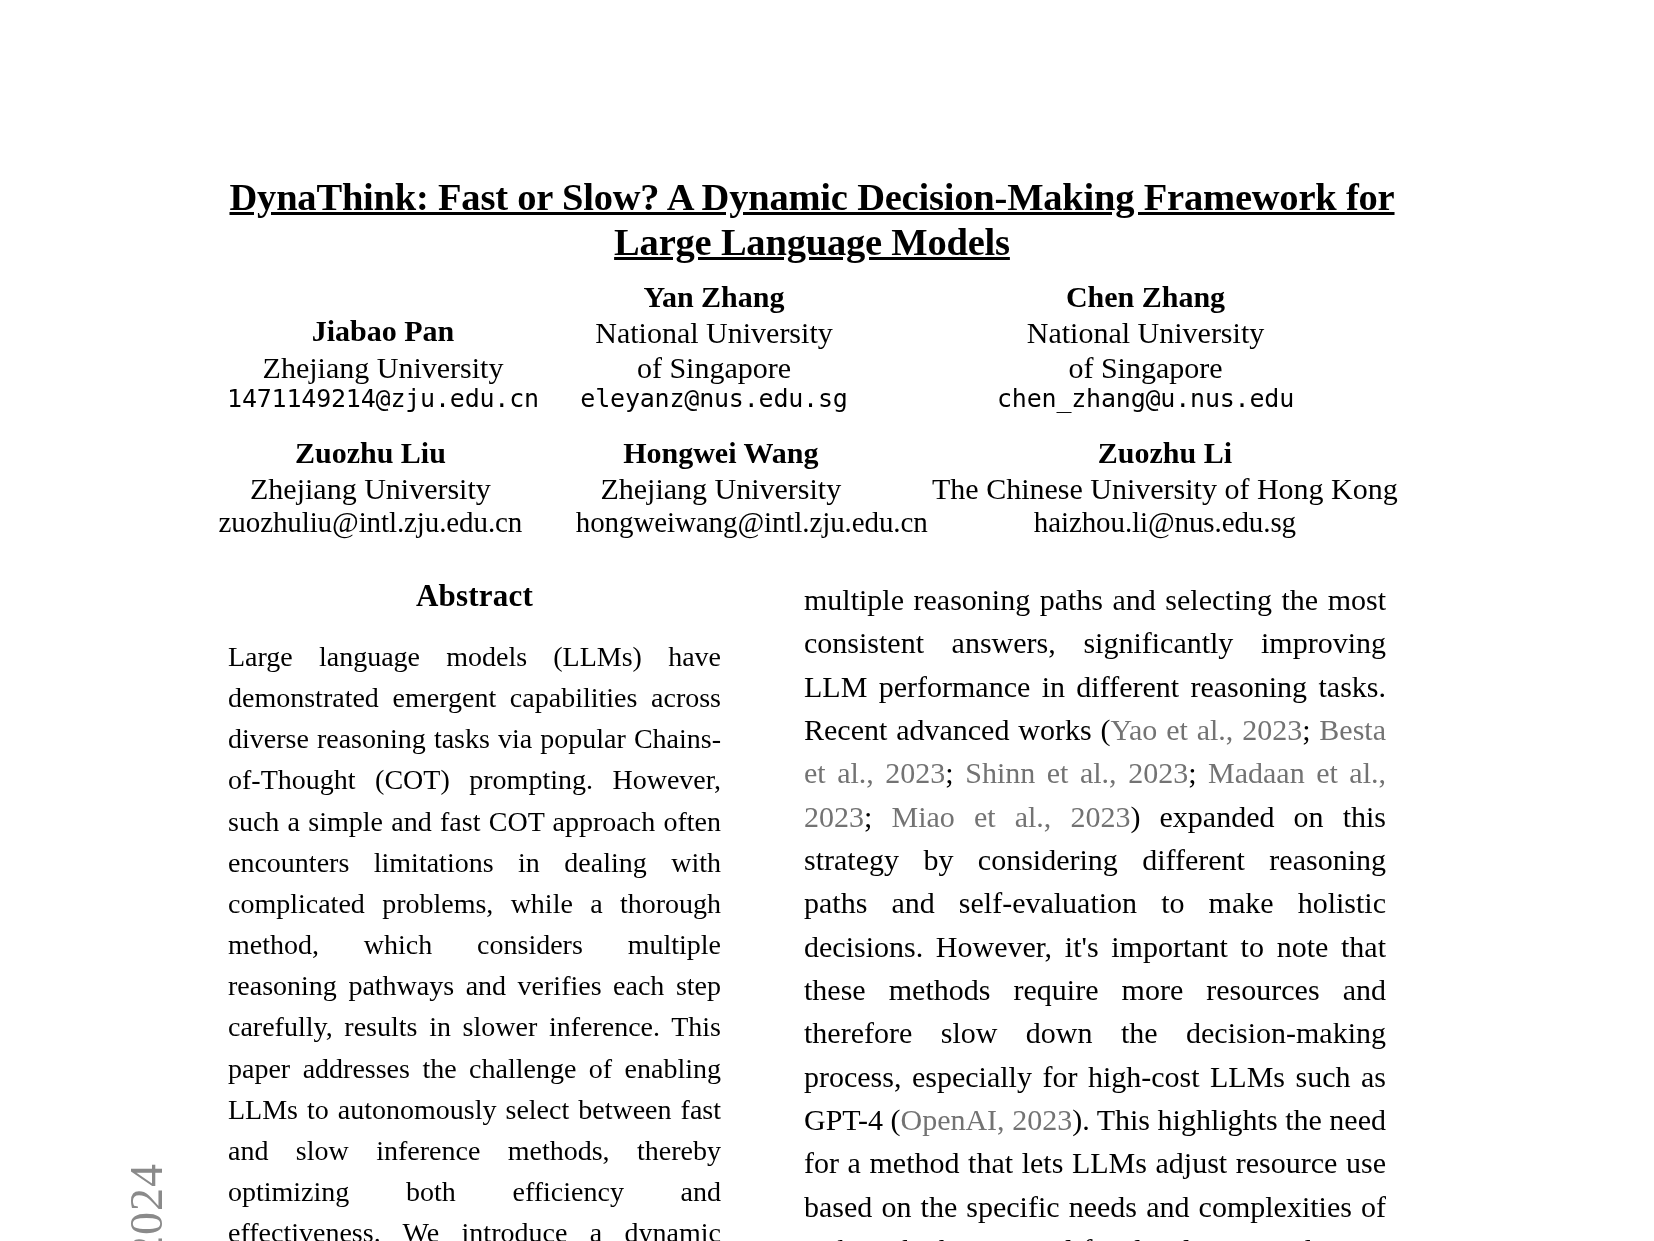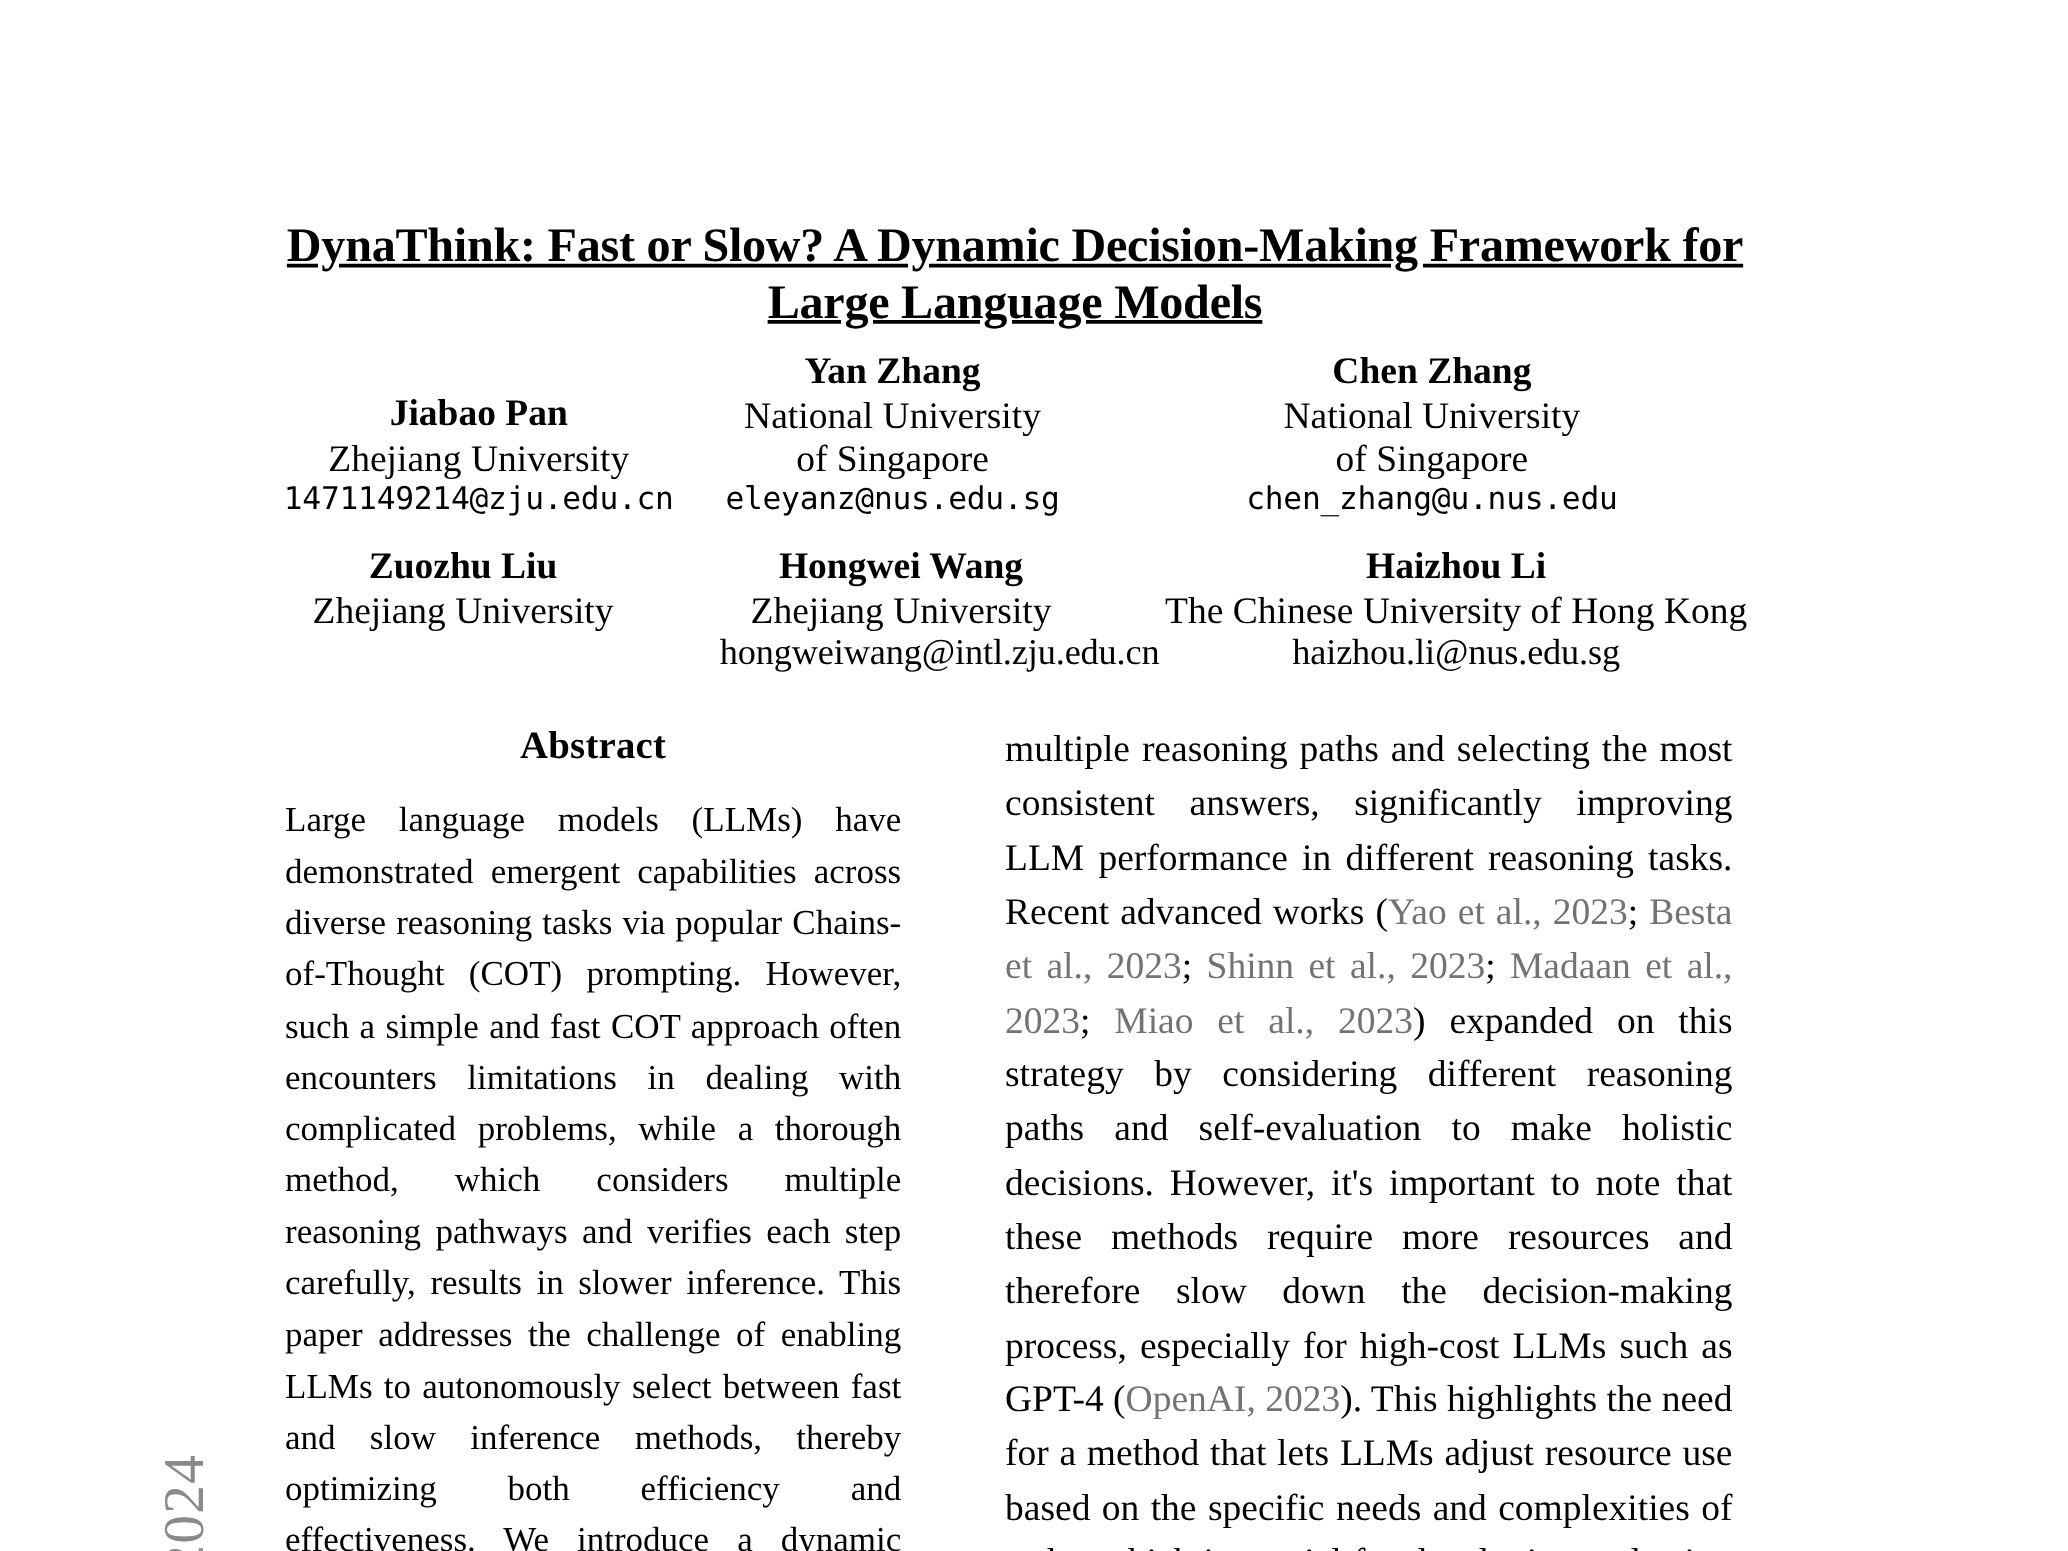--- a/index.html
+++ b/index.html
@@ -182,28 +182,29 @@
         <span class="author-affil">National University</span>
         <span class="author-affil">of Singapore</span>
         <span class="author-email-mono">chen_zhang@u.nus.edu</span>
       </div>
     </div>
 
     <div class="author-row row-2">
       <div class="author-cell c1">
         <span class="author-name">Zuozhu Liu</span>
         <span class="author-affil">Zhejiang University</span>
+        <span class="author-email-serif">zuozhuliu@intl.zju.edu.cn</span>
       </div>
       <div class="author-cell c2">
         <span class="author-name">Hongwei Wang</span>
         <span class="author-affil">Zhejiang University</span>
         <span class="author-email-serif">hongweiwang@intl.zju.edu.cn</span>
       </div>
       <div class="author-cell c3">
-        <span class="author-name">Haizhou Li</span>
+        <span class="author-name">Zuozhu Li</span>
         <span class="author-affil">The Chinese University of Hong Kong</span>
         <span class="author-email-serif">haizhou.li@nus.edu.sg</span>
       </div>
     </div>
 
   </div>
 
   <div id="col-left">
     <div id="abstract-heading">Abstract</div>
     <p class="body-text">Large language models (LLMs) have demonstrated emergent capabilities across diverse reasoning tasks via popular Chains-of-Thought (COT) prompting. However, such a simple and fast COT approach often encounters limitations in dealing with complicated problems, while a thorough method, which considers multiple reasoning pathways and verifies each step carefully, results in slower inference. This paper addresses the challenge of enabling LLMs to autonomously select between fast and slow inference methods, thereby optimizing both efficiency and effectiveness. We introduce a dynamic decision-making framework that categorizes tasks into two distinct pathways: 'Fast', designated for tasks where the LLM quickly identifies a high-confidence solution,</p>

